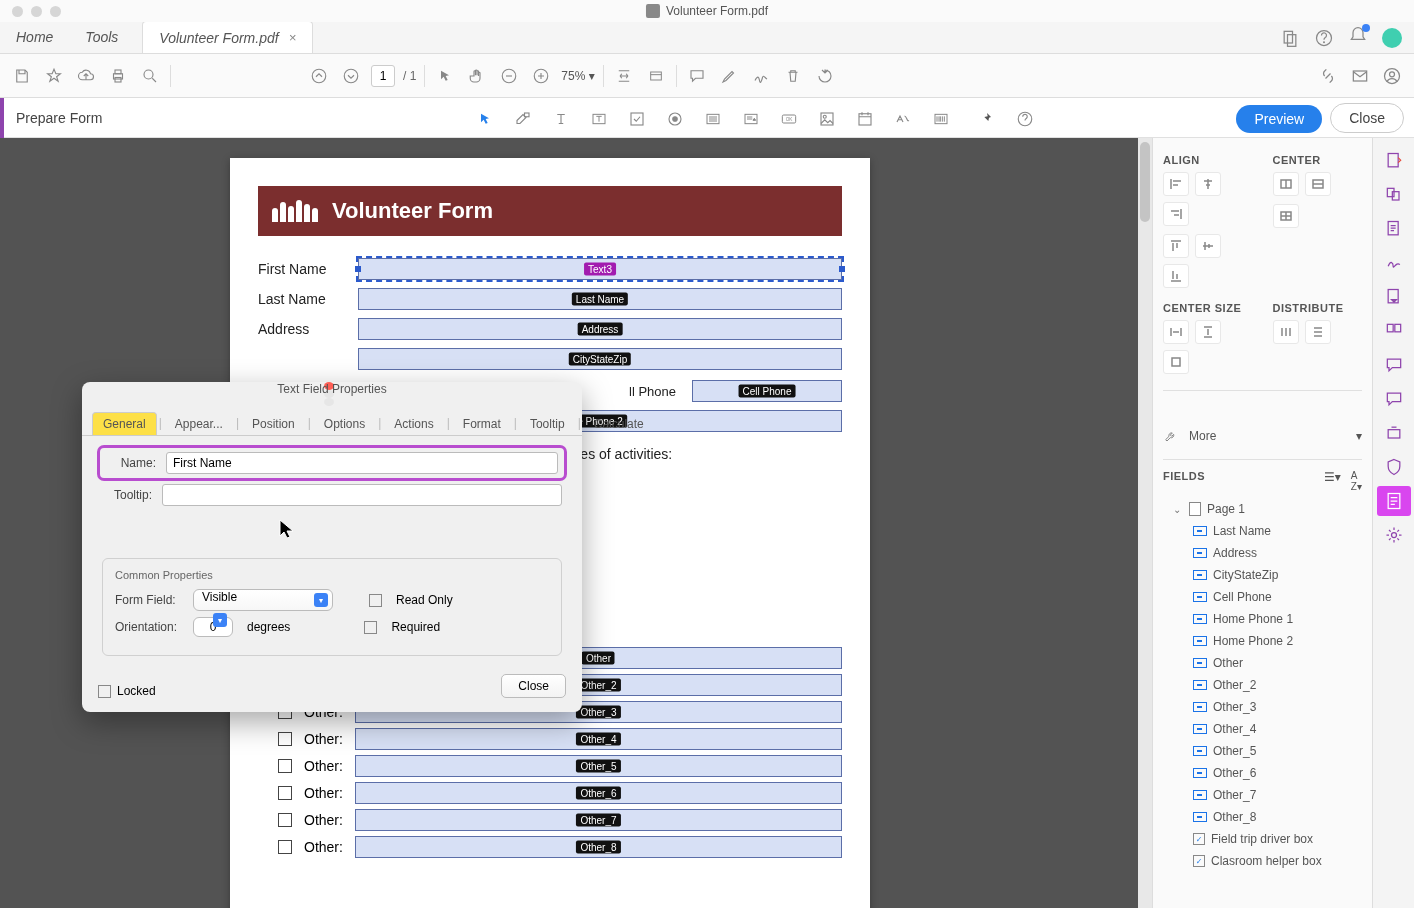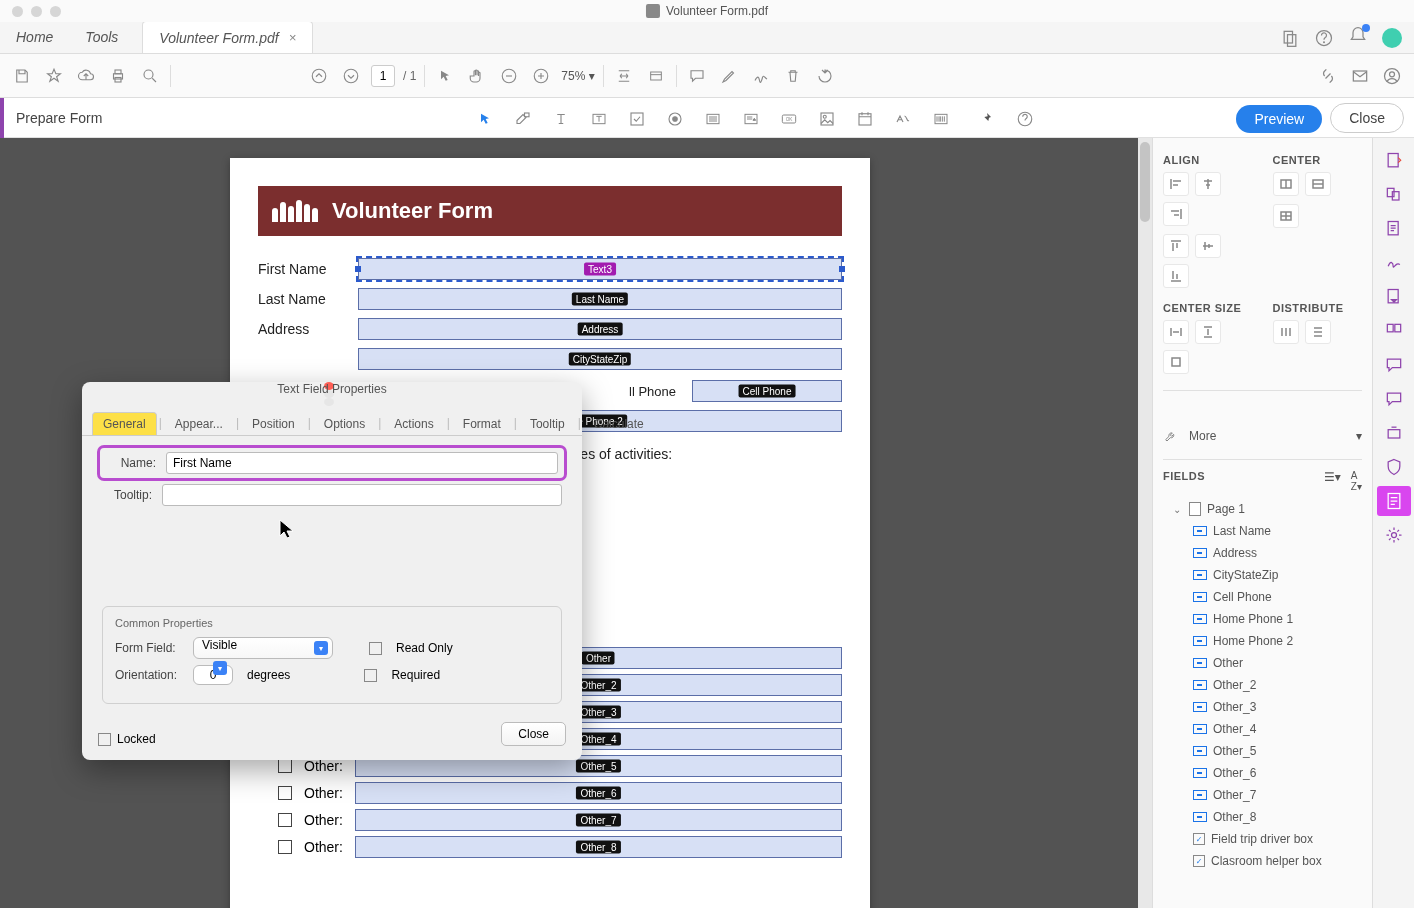--- a/index.html
+++ b/index.html
@@ -94,21 +94,21 @@
 .dr { background:#ff5f56 } .dy{ background:#e6e6e6 } .dg{ background:#e6e6e6 }
 .dialog-title-text { position:absolute; left:50%; transform:translateX(-50%); color:#555; }
 .tabrow { display:flex; border-bottom:1px solid #ccc; padding:6px 10px 0; gap:0; }
 .dlg-tab { padding:4px 10px; font-size:12px; color:#555; border:1px solid transparent; border-bottom:none; border-radius:4px 4px 0 0; cursor:pointer; }
 .dlg-tab.active { background:#fde047; border-color:#ccc; }
 .tabsep { color:#bbb; padding:4px 2px; font-size:12px; }
 .dlg-body { padding:14px 20px 10px; }
 .dlg-row { display:flex; align-items:center; gap:10px; margin-bottom:8px; }
 .dlg-label { width:50px; text-align:right; color:#444; }
 .dlg-input { flex:1; height:22px; border:1px solid #bbb; border-radius:3px; padding:0 6px; font-size:12px; background:#fff; }
-.fieldset { border:1px solid #d0d0d0; border-radius:6px; padding:10px 12px 12px; margin-top:100px; }
+.fieldset { border:1px solid #d0d0d0; border-radius:6px; padding:10px 12px 12px; margin-top:52px; }
 .fieldset-title { font-size:11px; color:#666; margin-bottom:8px; }
 .fs-row { display:flex; align-items:center; gap:8px; margin-bottom:6px; }
 .fs-label { width:70px; color:#444; }
 .select-sm { height:22px; border:1px solid #bbb; border-radius:6px; background:linear-gradient(#fff,#f7f7f7); padding:0 20px 0 8px; font-size:12px; position:relative; cursor:pointer; flex:0 0 140px; }
 .select-caret { position:absolute; right:4px; top:50%; transform:translateY(-50%); width:14px; height:14px; background:#3b82f6; border-radius:3px; display:flex; align-items:center; justify-content:center; color:#fff; font-size:8px; }
 .num-input { width:40px; height:20px; border:1px solid #bbb; border-radius:6px; text-align:center; font-size:12px; }
 .chk-sm { width:13px; height:13px; border:1px solid #888; margin-right:6px; }
 .dlg-foot { display:flex; align-items:flex-end; justify-content:space-between; padding:8px 16px 14px; }
 .dlg-close-btn { padding:4px 16px; border:1px solid #bbb; border-radius:5px; background:linear-gradient(#fff,#f3f3f3); font-size:12px; cursor:pointer; }
 .cursor-img { position:absolute; left:278px; top:518px; pointer-events:none; }

